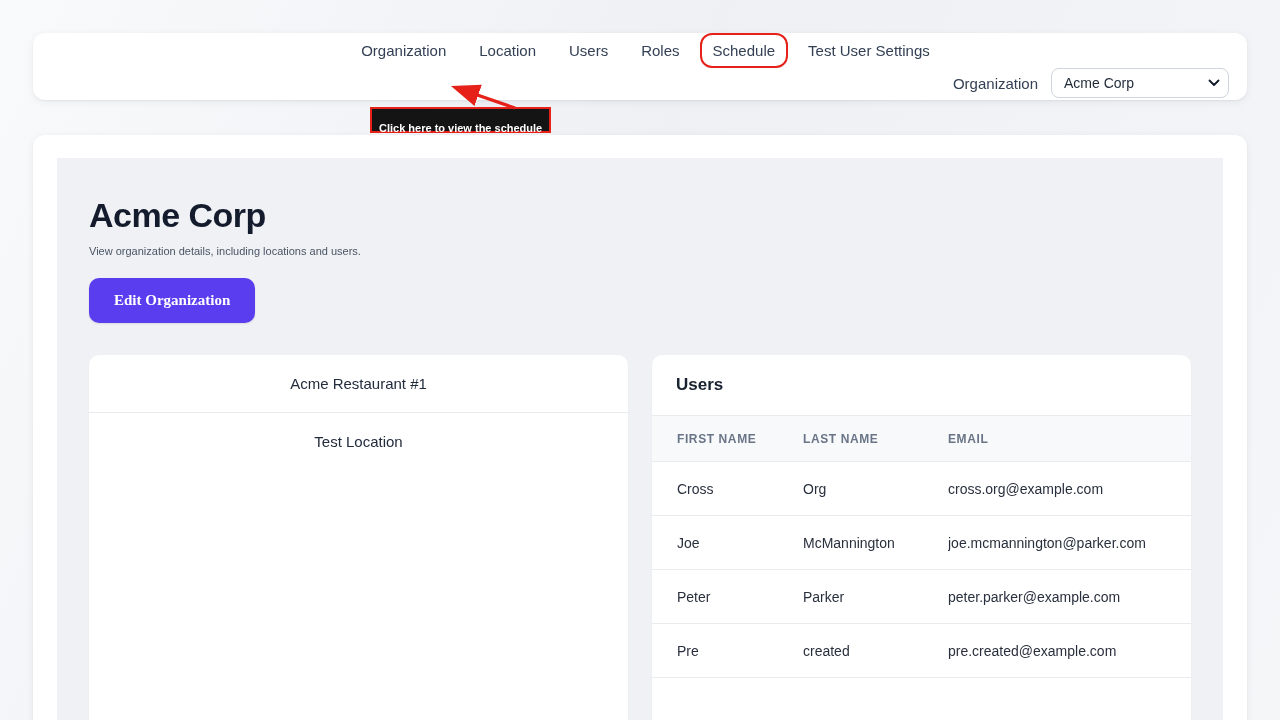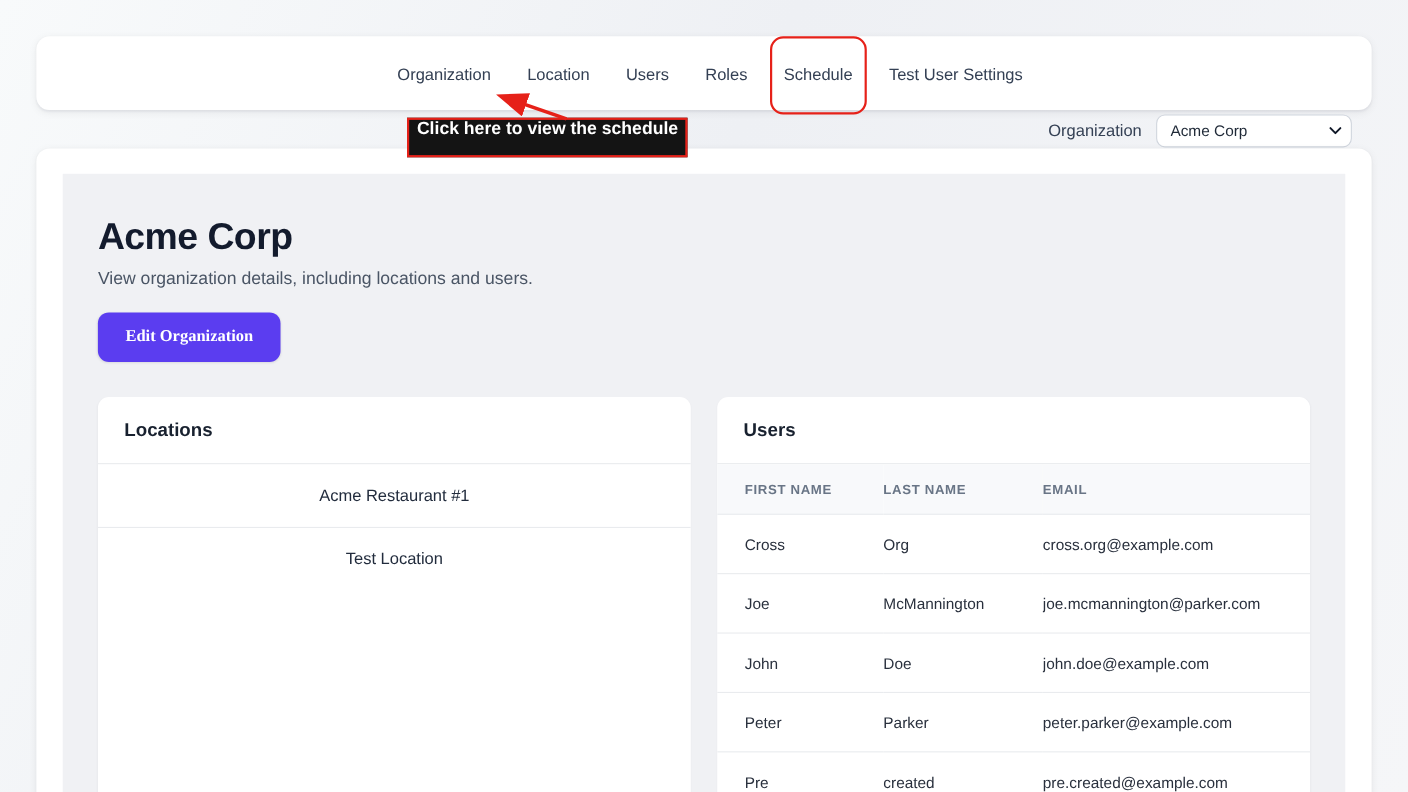--- a/index.html
+++ b/index.html
@@ -17,59 +17,59 @@
     box-shadow: 0 1px 2px rgba(16,24,40,.05), 0 2px 8px rgba(16,24,40,.06);
     display: flex; align-items: center; padding: 0 18px 0 29px; flex-direction: column;
   }
   .nav-items { display: flex; align-items: center; gap: 33px; }
   .nav-item {
     background: none; border: none; padding: 0; cursor: pointer;
     font-family: inherit; font-size: 15px; font-weight: 500; color: #344054;
     white-space: nowrap;
   }
   .nav-item.highlighted {
-    border: 2px solid #e62119; padding: 25px 11px; margin: 0 -13px; border-radius: 12px;
+    border: 2px solid #e62119; padding: 7px 11px; margin: 0 -13px; border-radius: 12px;
   }
   .nav-right { margin-left: auto; display: flex; align-items: center; gap: 13px; }
   .org-label { font-size: 15px; font-weight: 500; color: #344054; }
   .select-wrap { position: relative; }
   .org-select {
     appearance: none; -webkit-appearance: none; -moz-appearance: none;
     width: 178px; height: 30px; background: #fff;
     border: 1px solid #d0d5dd; border-radius: 8px;
     font-family: inherit; font-size: 14px; font-weight: 500; color: #1f2937;
     padding: 0 30px 0 12px; cursor: pointer;
   }
   .chevron { position: absolute; right: 9px; top: 50%; transform: translateY(-50%); pointer-events: none; display: flex; }
 
   
   .tooltip {
-    position: absolute; left: 370px; top: 107px; height: 36px;
+    position: absolute; left: 370px; top: 107px; height: 20px;
     background: #141414; border: 2px solid #e62119;
-    color: #ffffff; font-size: 16px; font-weight: 600; line-height: 16px;
-    padding: 1px 7px; white-space: nowrap; z-index: 5;
+    color: #ffffff; font-size: 11px; font-weight: 600; line-height: 16px;
+    padding: 11px 7px; white-space: nowrap; z-index: 5;
   }
   .arrow-svg { position: absolute; left: 440px; top: 78px; z-index: 5; }
 
   
   .main-card {
     position: absolute; left: 33px; top: 135px; width: 1214px; height: 640px;
     background: #ffffff; border-radius: 12px;
     box-shadow: 0 1px 2px rgba(16,24,40,.05), 0 2px 8px rgba(16,24,40,.06);
     padding: 23px 24px 0;
   }
   .inner-panel {
     background: #f0f1f4; width: 100%; height: 617px;
     padding: 37px 32px 0; overflow: hidden;
   }
   .page-title {
     margin: 0; font-size: 34px; line-height: 40px; font-weight: 800;
     color: #131b2d; letter-spacing: -0.5px;
   }
-  .page-subtitle { margin: 10px 0 0; font-size: 16px; color: #4a5565; }
+  .page-subtitle { margin: 10px 0 0; font-size: 11px; color: #4a5565; }
   .edit-btn {
     margin-top: 21px; display: inline-block;
     background: #5b3df0; color: #ffffff; border: none; border-radius: 10px;
     padding: 14px 25px; font-family: Liberation Serif, serif; font-size: 15px; font-weight: 700;
     cursor: pointer; box-shadow: 0 1px 2px rgba(16,24,40,.1);
   }
 
   
   .cards-row { display: flex; gap: 24px; margin-top: 32px; align-items: flex-start; }
   .card {
@@ -140,21 +140,20 @@
 
 <main class="main-card">
   <div class="inner-panel">
     <h1 class="page-title">Acme Corp</h1>
     <p class="page-subtitle">View organization details, including locations and users.</p>
     <button class="edit-btn">Edit Organization</button>
 
     <div class="cards-row">
 
       <section class="card">
-        <div class="card-header">Locations</div>
         <div id="locations-list">
             <div class="loc-item">Acme Restaurant #1</div>
             <div class="loc-item">Test Location</div>
           </div>
       </section>
 
       <section class="card">
         <div class="card-header">Users</div>
         <table class="users-table">
           <colgroup>
@@ -174,25 +173,20 @@
                 <td>Cross</td>
                 <td>Org</td>
                 <td>cross.org@example.com</td>
               </tr>
               <tr>
                 <td>Joe</td>
                 <td>McMannington</td>
                 <td>joe.mcmannington@parker.com</td>
               </tr>
               <tr>
-                <td>John</td>
-                <td>Doe</td>
-                <td>john.doe@example.com</td>
-              </tr>
-              <tr>
                 <td>Peter</td>
                 <td>Parker</td>
                 <td>peter.parker@example.com</td>
               </tr>
               <tr>
                 <td>Pre</td>
                 <td>created</td>
                 <td>pre.created@example.com</td>
               </tr>
             </tbody>

